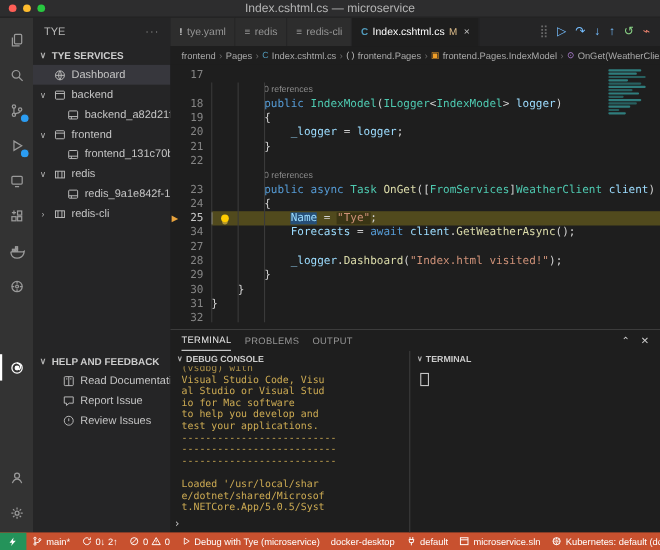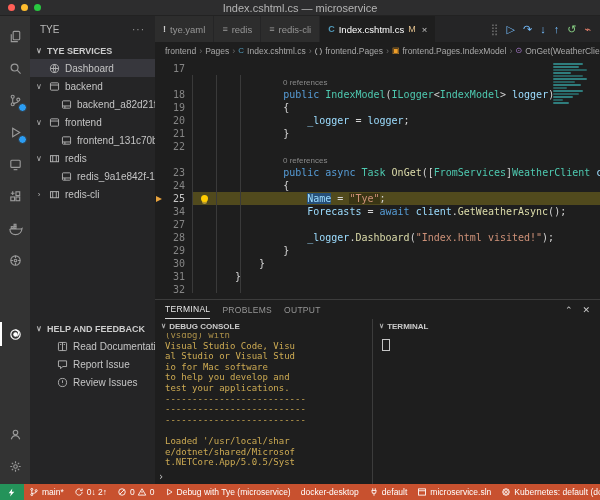--- a/index.html
+++ b/index.html
@@ -39,21 +39,21 @@
   .editor-actions{margin-left:auto;display:flex;align-items:center;gap:8px;padding:0 9px;font-size:11px;}
   .dbg-ic{font-size:11px;line-height:1;}
   .breadcrumbs{height:17px;flex:none;display:flex;align-items:center;padding:0 10px;font-size:8.5px;color:#a9a9a9;background:#1e1e1e;white-space:nowrap;overflow:hidden;}
   .crumb{display:flex;align-items:center;gap:3px;}
   .crumb-sep{color:#6d6d6d;margin:0 3px;font-size:9px;}
   .editor{flex:1;position:relative;font-family:"DejaVu Sans Mono",monospace;font-size:10px;overflow:hidden;background:#1e1e1e;padding-top:3px;}
   .cl{height:13px;display:flex;align-items:center;}
   .gut{width:30px;flex:none;display:flex;align-items:center;justify-content:flex-end;padding-right:7px;color:#858585;font-size:10px;position:relative;font-family:"DejaVu Sans Mono",monospace;}
   .gut.cur{color:#c6c6c6;}
   .dbg-arrow{position:absolute;left:1px;top:3px;width:0;height:0;border-top:3.5px solid transparent;border-bottom:3.5px solid transparent;border-left:6px solid #e8a33d;}
-  .ct{flex:1;white-space:pre;position:relative;height:13px;line-height:13px;color:#d4d4d4;padding-left:43px;}
+  .ct{flex:1;white-space:pre;position:relative;height:13px;line-height:13px;color:#d4d4d4;}
   .ct.hl{background:#514a1d;}
   .bulb{position:absolute;left:9px;top:3px;width:7px;height:7px;border-radius:50%;background:#fc0;box-shadow:0 3px 0 -1px #b89a2e;}
   .caret{position:absolute;left:0;top:1px;width:1px;height:11px;background:#ffffff;}
   .tk.kw{color:#569cd6;}.tk.type{color:#4ec9b0;}.tk.fn{color:#dcdcaa;}.tk.var{color:#9cdcfe;}.tk.str{color:#ce9178;}.tk.plain{color:#d4d4d4;}
   .tk.sel{background:#264f78;}
   .tk.strbox{background:rgba(0,0,0,0.28);}
   .codelens{color:#8a8a8a;font-size:8px;font-family:"Liberation Sans",sans-serif;}
   .guide{position:absolute;width:1px;background:#3a3a3a;top:16px;bottom:6px;}
   .minimap{position:absolute;top:4px;right:2px;width:45px;display:flex;flex-direction:column;align-items:flex-start;}
   .mm-bar{height:2px;margin-bottom:1px;border-radius:1px;}

